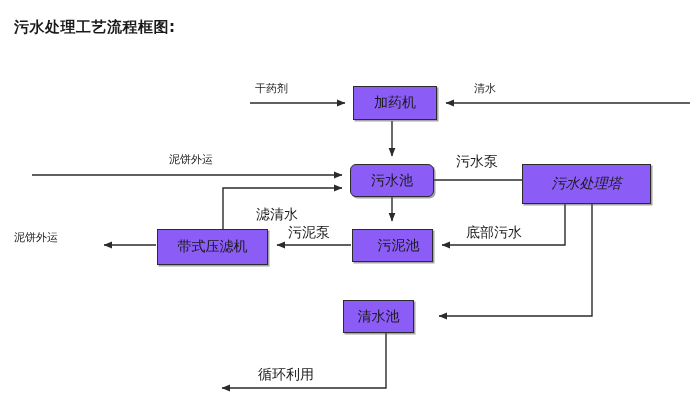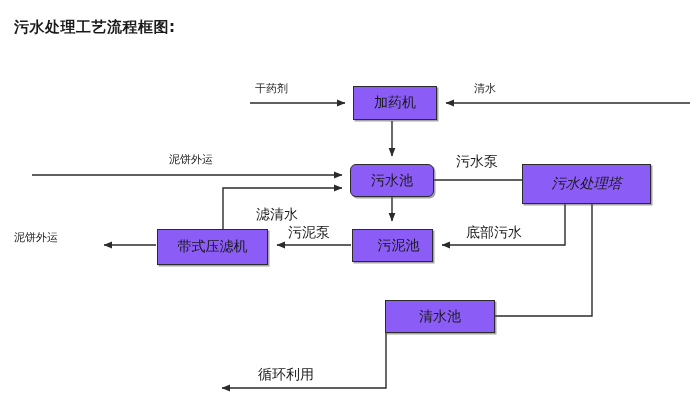--- a/index.html
+++ b/index.html
@@ -102,21 +102,21 @@
   </div>
 
   <div class="node" style="left:157px; top:229px; width:111px; height:36px;">
     <span>带式压滤机</span>
   </div>
 
   <div class="node" style="left:352px; top:229px; width:81px; height:33px;padding-left:12px;">
     <span>污泥池</span>
   </div>
 
-  <div class="node" style="left:343px; top:300px; width:110px; height:33px;margin-left:42px;">
+  <div class="node" style="left:343px; top:300px; width:71px; height:33px;">
     <span>清水池</span>
   </div>
 
   <div class="term-label" style="left:255px; top:81px;">干药剂</div>
 
   <div class="term-label" style="left:474px; top:81px;">清水</div>
 
   <div class="term-label" style="left:169px; top:152px;">泥饼外运</div>
 
   <div class="term-label" style="left:14px; top:230px;">泥饼外运</div>

